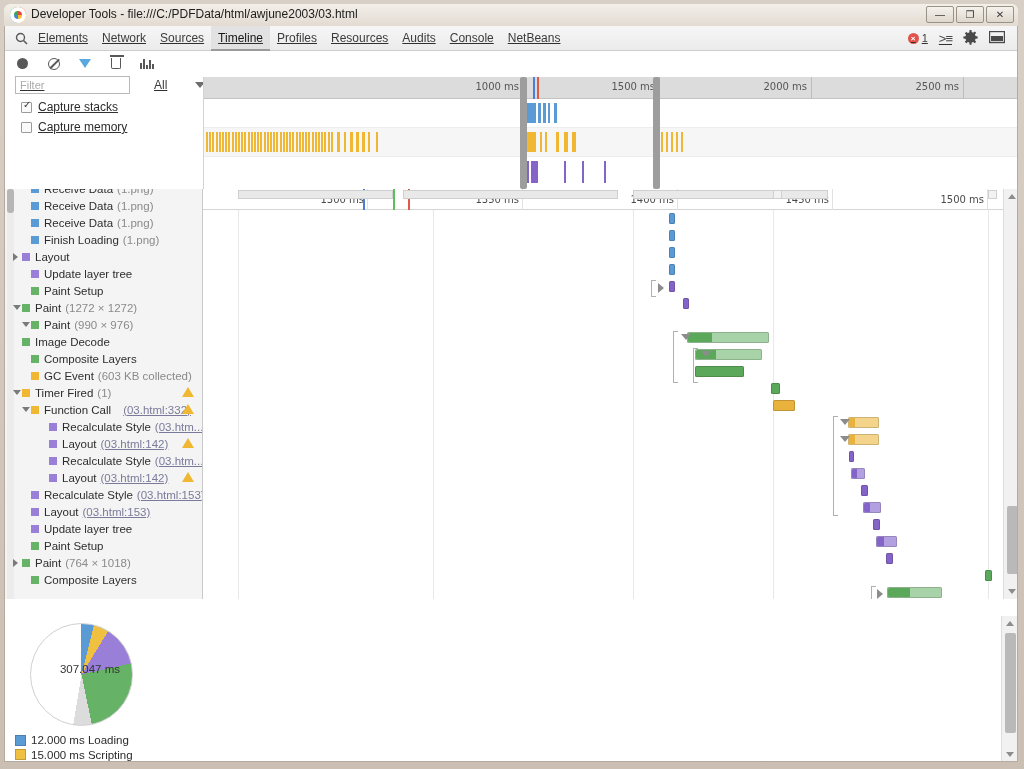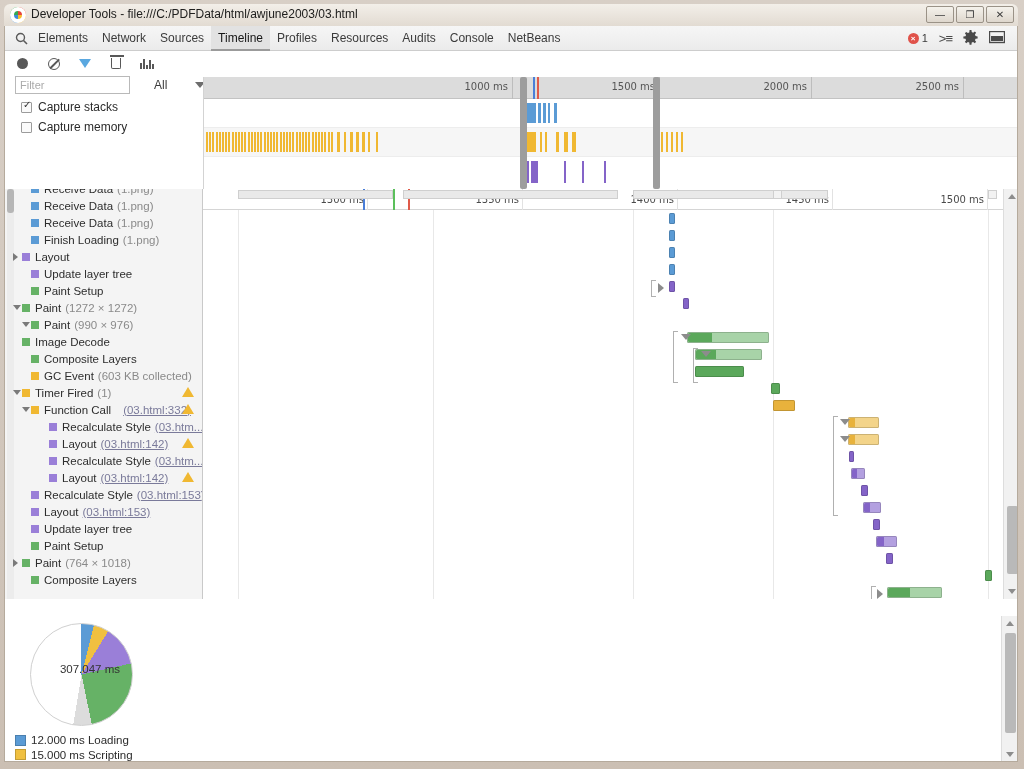--- a/index.html
+++ b/index.html
@@ -18,21 +18,21 @@
     box-shadow:inset 0 0 0 4px #fff; }
   #title-text { position:absolute; left:27px; top:3px; font-size:12px; color:#20201f;
     font-family:"Liberation Sans", sans-serif; white-space:nowrap; }
   .wbtns { position:absolute; right:4px; top:2px; display:flex; gap:2px; }
   .wbtn { width:28px; height:17px; border:1px solid #9a9287; border-radius:2px;
     background:linear-gradient(to bottom,#f5f2ec,#ded7cd);
     display:flex; align-items:center; justify-content:center; color:#3a3a3a; font-size:10px; }
 
   
   #devtools { position:relative; width:1014px; height:736px; background:#fff;
-    border:1px solid #b5aa9c; border-top:none; overflow:hidden; }
+    border:1px solid #b5aa9c; border-top:none; overflow:hidden;text-decoration:underline; }
 
   
   #menubar { height:25px; background:linear-gradient(to bottom,#f6f6f6,#ebebeb);
     border-bottom:1px solid #cdcdcd; display:flex; align-items:center; padding:0 6px; }
   #search-ico { width:20px; display:flex; justify-content:center; color:#5a5a5a; font-size:13px; }
   .mtab { padding:0 7px; height:25px; line-height:25px; font-size:12px; color:#3b3b3b; white-space:nowrap; }
   .mtab.active { background:#e2e2e2; box-shadow:inset 0 -2px 0 #9b9b9b; color:#151515; }
   #menuright { margin-left:auto; display:flex; align-items:center; gap:11px; padding-right:6px; }
   #err-badge { display:flex; align-items:center; gap:3px; font-size:11px; color:#3b3b3b; }
   .err-dot { width:11px; height:11px; border-radius:50%; background:#e0524a; color:#fff;
@@ -246,21 +246,21 @@
           <span>Capture stacks</span>
         </div>
         <div class="caprow">
           <span class="sqbox"></span>
           <span>Capture memory</span>
         </div>
       </div>
 
     <div id="overview">
       <div id="ov-ruler">
-          <div class="ovtick" style="left: 5px; width: 304px;">
+          <div class="ovtick" style="left: 16px; width: 304px;">
             <span>1000 ms</span>
           </div>
           <div class="ovtick" style="left: 0px; width: 456px;">
             <span>1500 ms</span>
           </div>
           <div class="ovtick" style="left: 0px; width: 608px;">
             <span>2000 ms</span>
           </div>
           <div class="ovtick" style="left: 0px; width: 760px;">
             <span>2500 ms</span>

